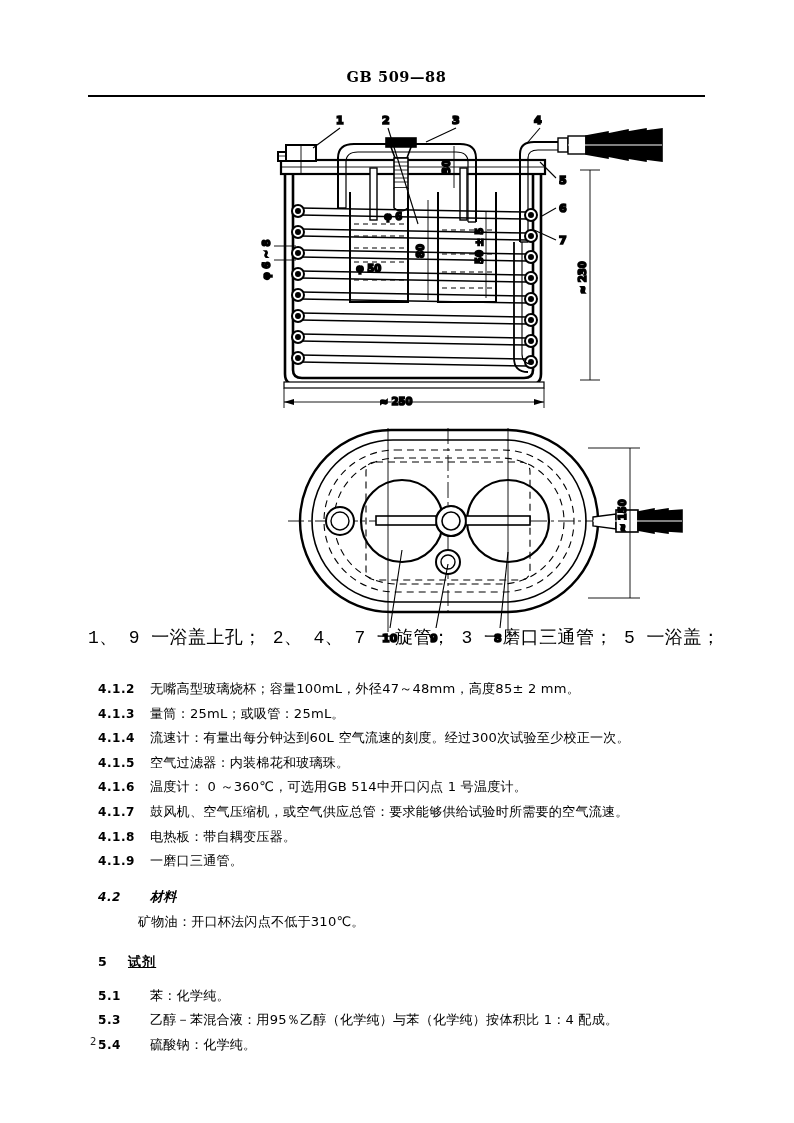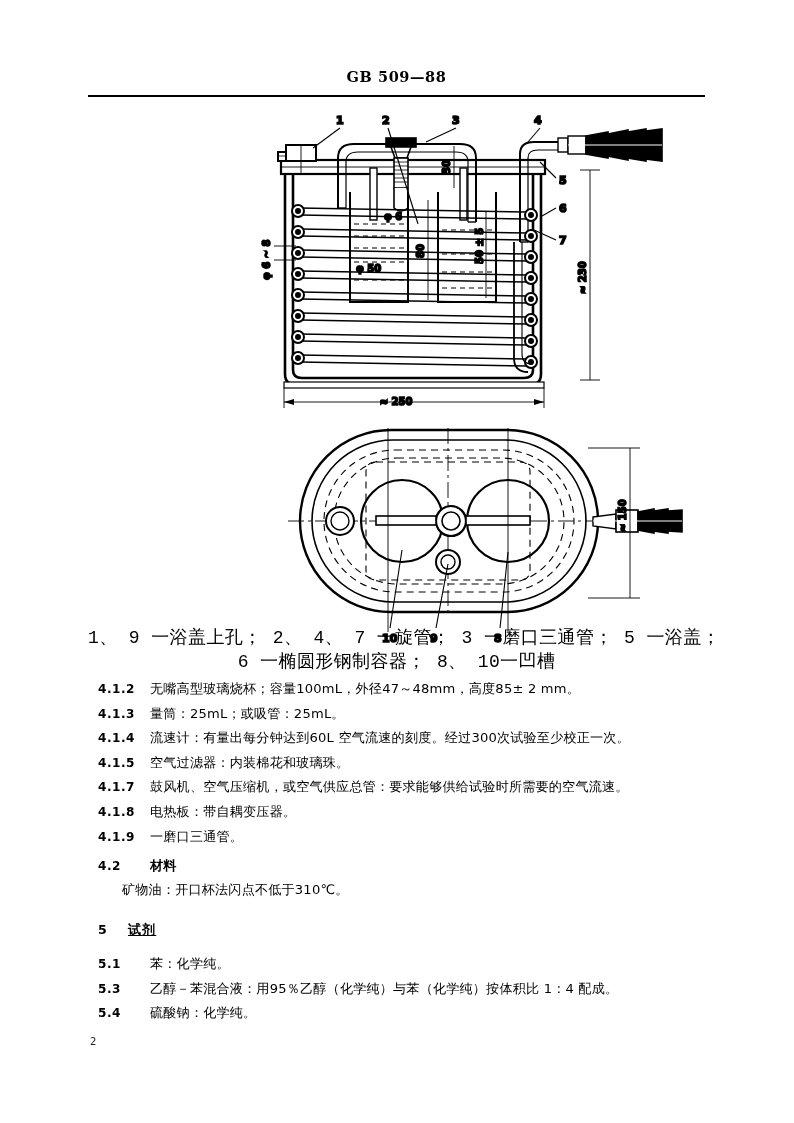--- a/index.html
+++ b/index.html
@@ -87,26 +87,26 @@
     flex: 0 0 auto;
     font-weight: bold;
     font-size: 12.1px;
     letter-spacing: 0.5px;
     width: 52px;
   }
   .clause .txt {
     flex: 1 1 auto;
     letter-spacing: 0.2px;
   }
-  .clause.level2 { margin-top: 11px; }
+  .clause.level2 { margin-top: 18px; font-style: italic; }
   .clause.level2 .num { width: 52px; font-weight: bold; }
   .clause.level2 .txt { font-weight: bold; }
 
   .indented-note {
-    margin-left: 24px;
+    margin-left: 40px;
     margin-bottom: 6.6px;
     line-height: 18px;
     letter-spacing: 0.2px;
     font-family: "DejaVu Sans", "Liberation Sans", sans-serif;
     font-size: 13.1px;
   }
 
   .section-head {
     display: flex;
     align-items: baseline;
@@ -426,21 +426,20 @@
           </g>
           <text class="dim" x="538" y="420" transform="rotate(-90 538 420)">≈ 150</text>
         </g>
 
       </g>
     </svg>
   </div>
 
   <div class="caption">
     <span class="cap-line">1、 9 一浴盖上孔；  2、 4、 7 一旋管；  3 一磨口三通管；  5 一浴盖；</span>
-    <span class="cap-line">6 一椭圆形钢制容器；  8、 10一凹槽</span>
   </div>
 
   <div class="body">
 
     <div class="clause">
       <span class="num">4.1.2</span>
       <span class="txt">无嘴高型玻璃烧杯；容量100mL，外径47～48mm，高度85± 2 mm。</span>
     </div>
 
     <div class="clause">
@@ -451,20 +450,24 @@
     <div class="clause">
       <span class="num">4.1.4</span>
       <span class="txt">流速计：有量出每分钟达到60L 空气流速的刻度。经过300次试验至少校正一次。</span>
     </div>
 
     <div class="clause">
       <span class="num">4.1.5</span>
       <span class="txt">空气过滤器：内装棉花和玻璃珠。</span>
     </div>
 
+    <div class="clause">
+      <span class="num">4.1.6</span>
+      <span class="txt">温度计： 0 ～360℃，可选用GB  514中开口闪点 1 号温度计。</span>
+    </div>
 
     <div class="clause">
       <span class="num">4.1.7</span>
       <span class="txt">鼓风机、空气压缩机，或空气供应总管：要求能够供给试验时所需要的空气流速。</span>
     </div>
 
     <div class="clause">
       <span class="num">4.1.8</span>
       <span class="txt">电热板：带自耦变压器。</span>
     </div>

